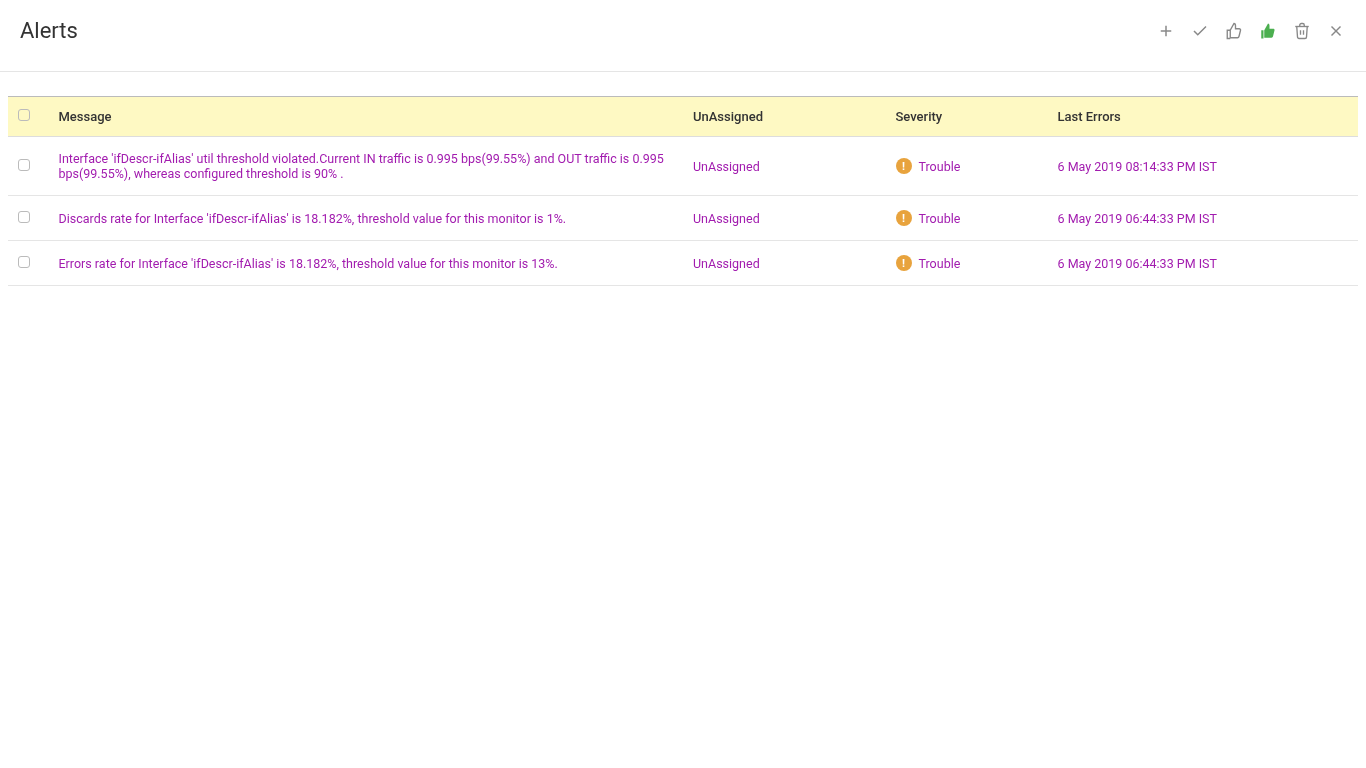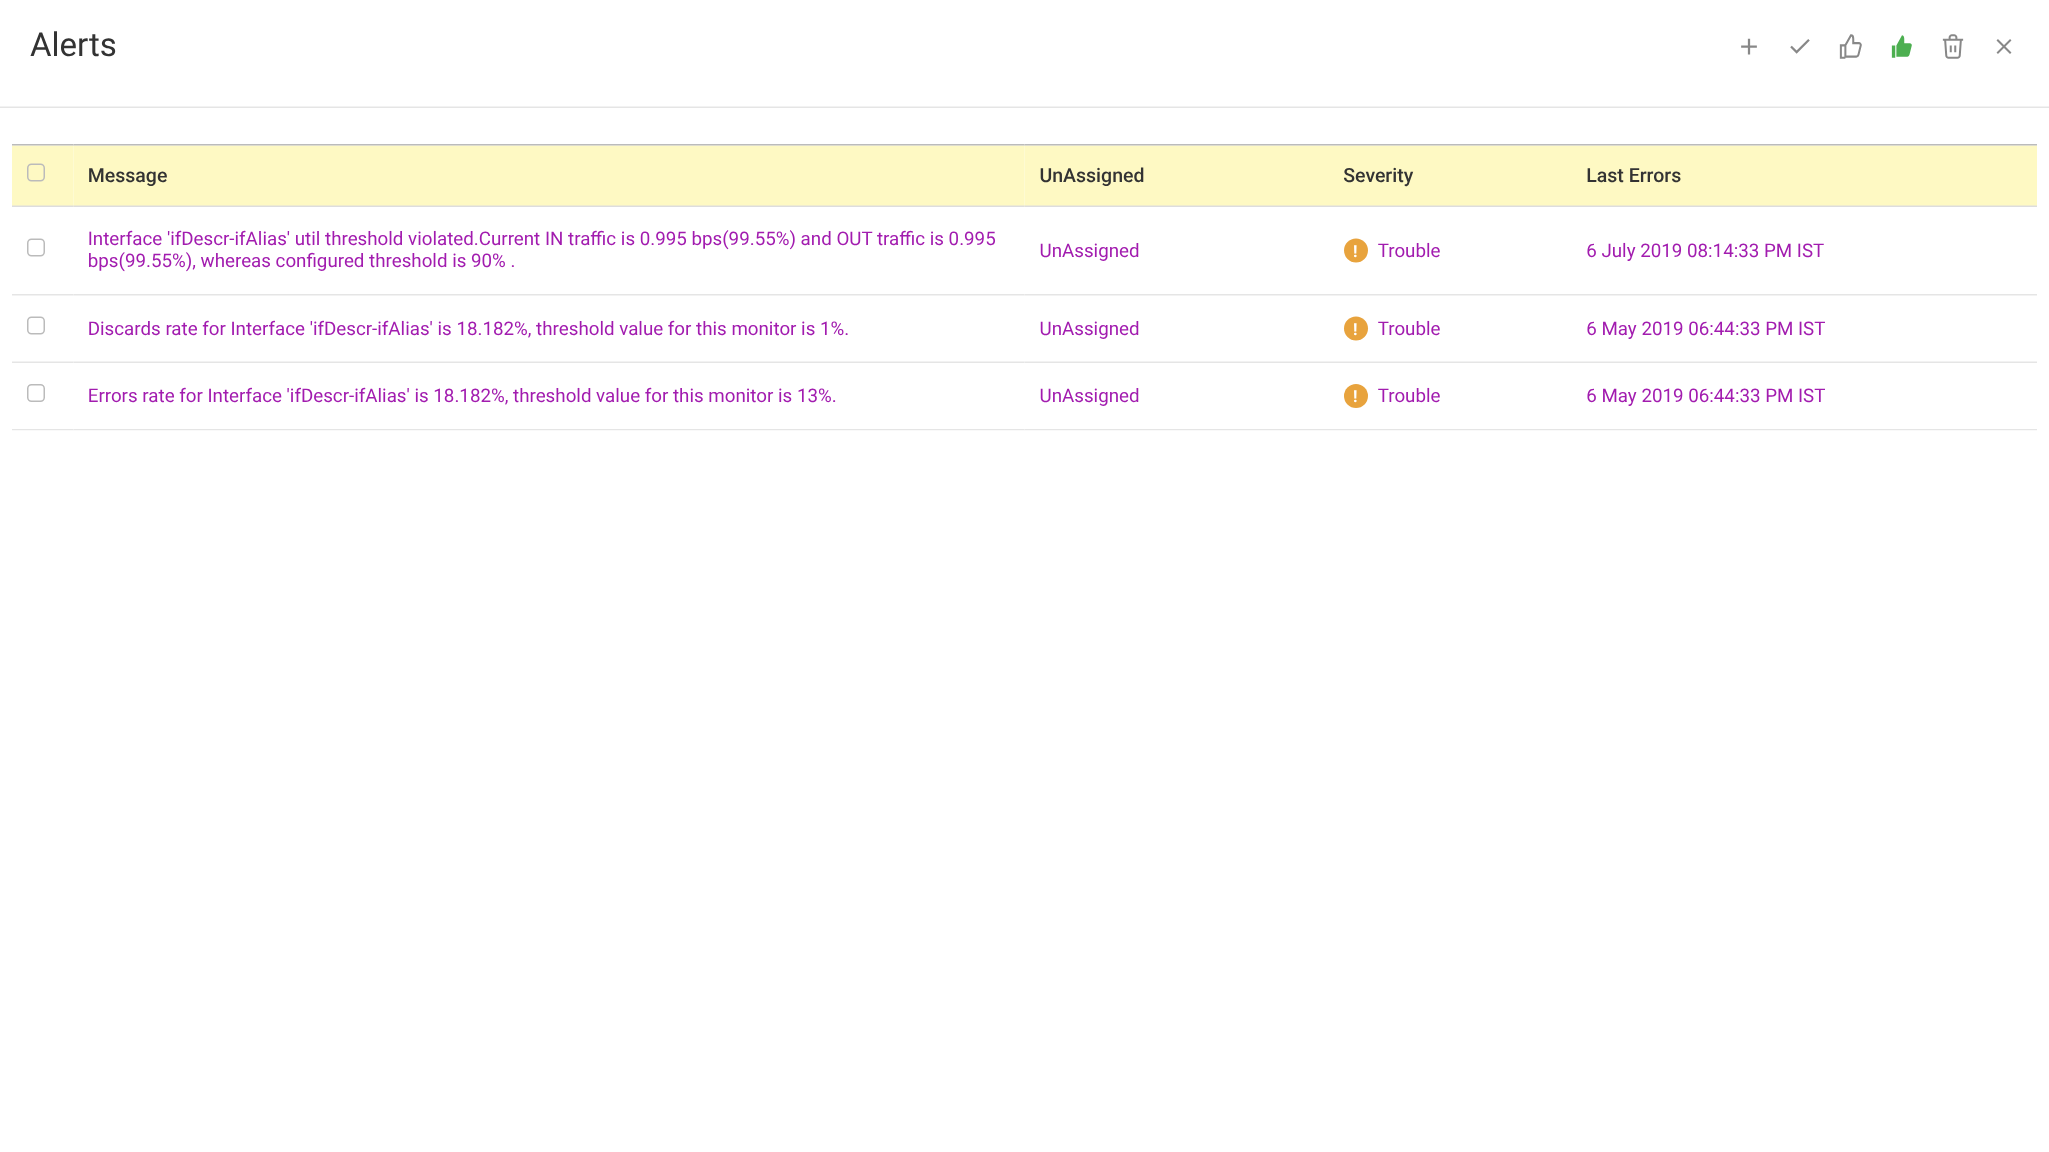--- a/index.html
+++ b/index.html
@@ -163,21 +163,21 @@
       <tr>
         <td class="col-check"><span class="chk"></span></td>
         <td>Interface 'ifDescr-ifAlias' util threshold violated.Current IN traffic is 0.995 bps(99.55%) and OUT traffic is 0.995 bps(99.55%), whereas configured threshold is 90% .</td>
         <td>UnAssigned</td>
         <td>
           <div class="sev-cell">
             <span class="sev-icon"></span>
             <span>Trouble</span>
           </div>
         </td>
-        <td>6 July 2019 08:14:33 PM IST</td>
+        <td>6 May 2019 08:14:33 PM IST</td>
       </tr>
       <tr>
         <td class="col-check"><span class="chk"></span></td>
         <td>Discards rate for Interface 'ifDescr-ifAlias' is 18.182%, threshold value for this monitor is 1%.</td>
         <td>UnAssigned</td>
         <td>
           <div class="sev-cell">
             <span class="sev-icon"></span>
             <span>Trouble</span>
           </div>

